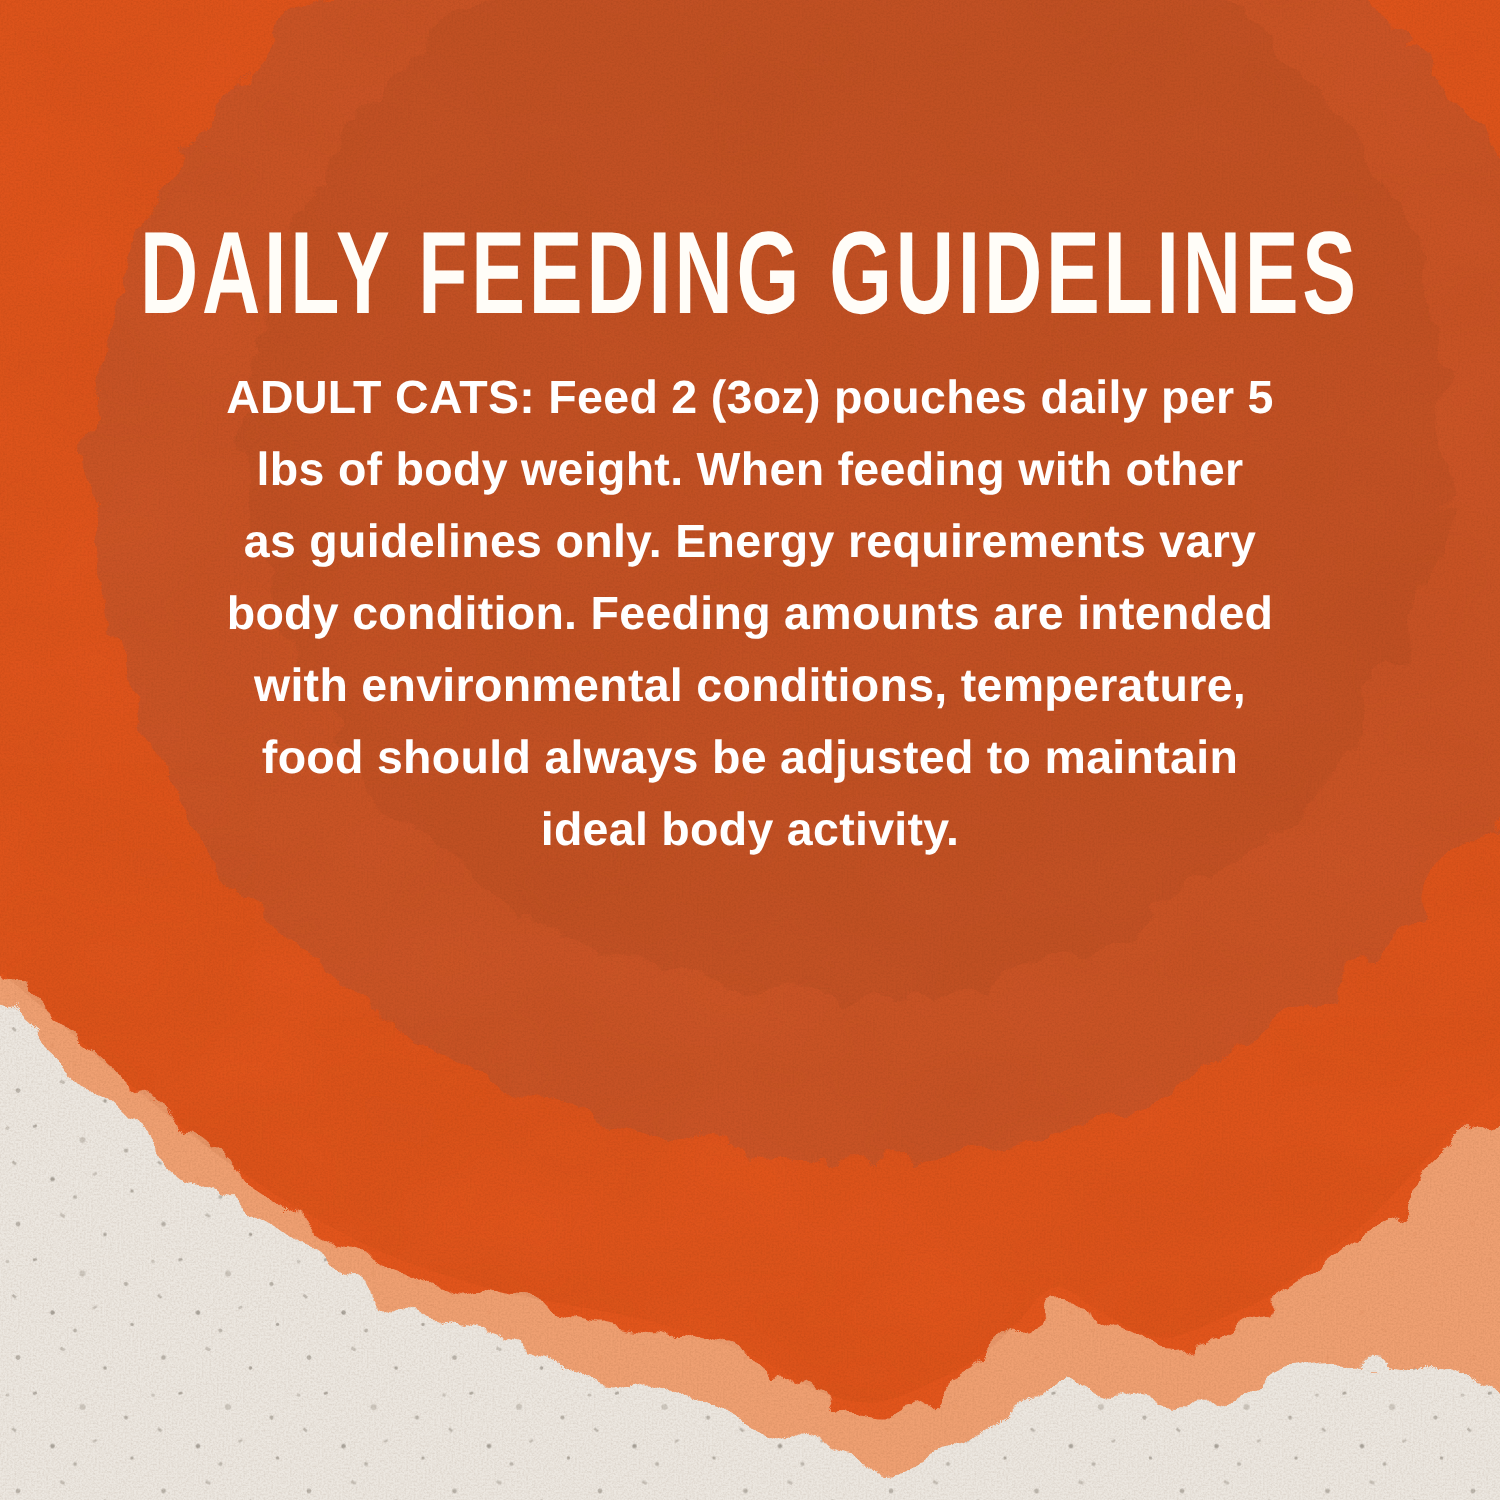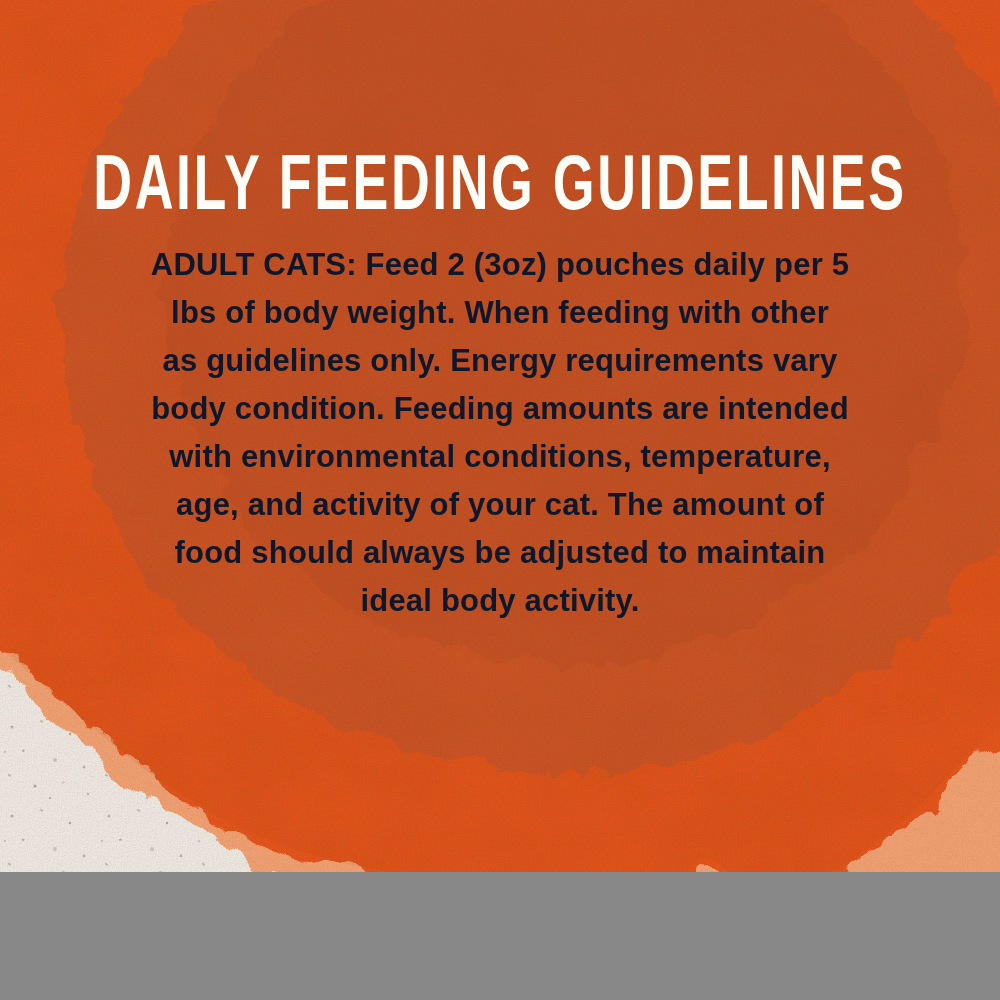--- a/index.html
+++ b/index.html
@@ -1,19 +1,19 @@
 <!DOCTYPE html>
 <html><head>
 <meta charset="utf-8">
 <style>
   html, body { margin: 0; padding: 0; background: #888; }
   .canvas {
     position: relative;
     width: 1000px;
-    height: 872px;
+    height: 1000px;
     overflow: hidden;
     font-family: "Liberation Sans", sans-serif;
   }
   .bg-svg {
     position: absolute;
     inset: 0;
     width: 1000px;
     height: 1000px;
     display: block;
   }
@@ -37,21 +37,21 @@
     transform: scale(0.84, 1.22);
     transform-origin: 50% 0%;
     line-height: 1;
   }
   .body-text {
     position: absolute;
     top: 241px;
     left: 90px;
     width: 820px;
     text-align: center;
-    color: #0f172a;
+    color: #ffffff;
     font-size: 31px;
     font-weight: bold;
     line-height: 48px;
     letter-spacing: 0.2px;
   }
   .body-line { white-space: nowrap; }
 </style>
 </head>
 <body>
 
@@ -161,19 +161,18 @@
 
   <div class="content">
     <h1 class="heading">DAILY FEEDING GUIDELINES</h1>
 
     <div class="body-text">
       <div class="body-line">ADULT CATS: Feed 2 (3oz) pouches daily per 5</div>
       <div class="body-line">lbs of body weight. When feeding with other</div>
       <div class="body-line">as guidelines only. Energy requirements vary</div>
       <div class="body-line">body condition. Feeding amounts are intended</div>
       <div class="body-line">with environmental conditions, temperature,</div>
-      <div class="body-line">age, and activity of your cat. The amount of</div>
       <div class="body-line">food should always be adjusted to maintain</div>
       <div class="body-line">ideal body activity.</div>
     </div>
   </div>
 
 </div>
 
 </body></html>

